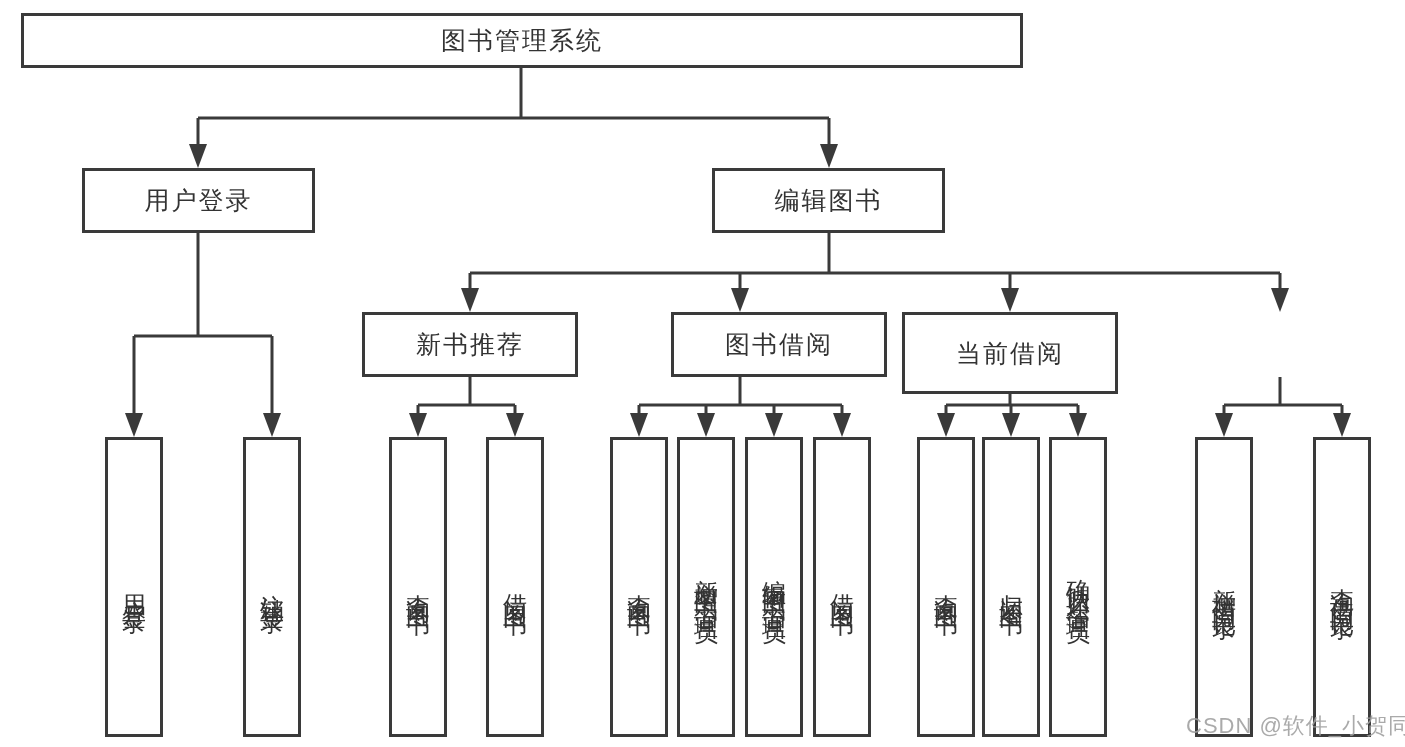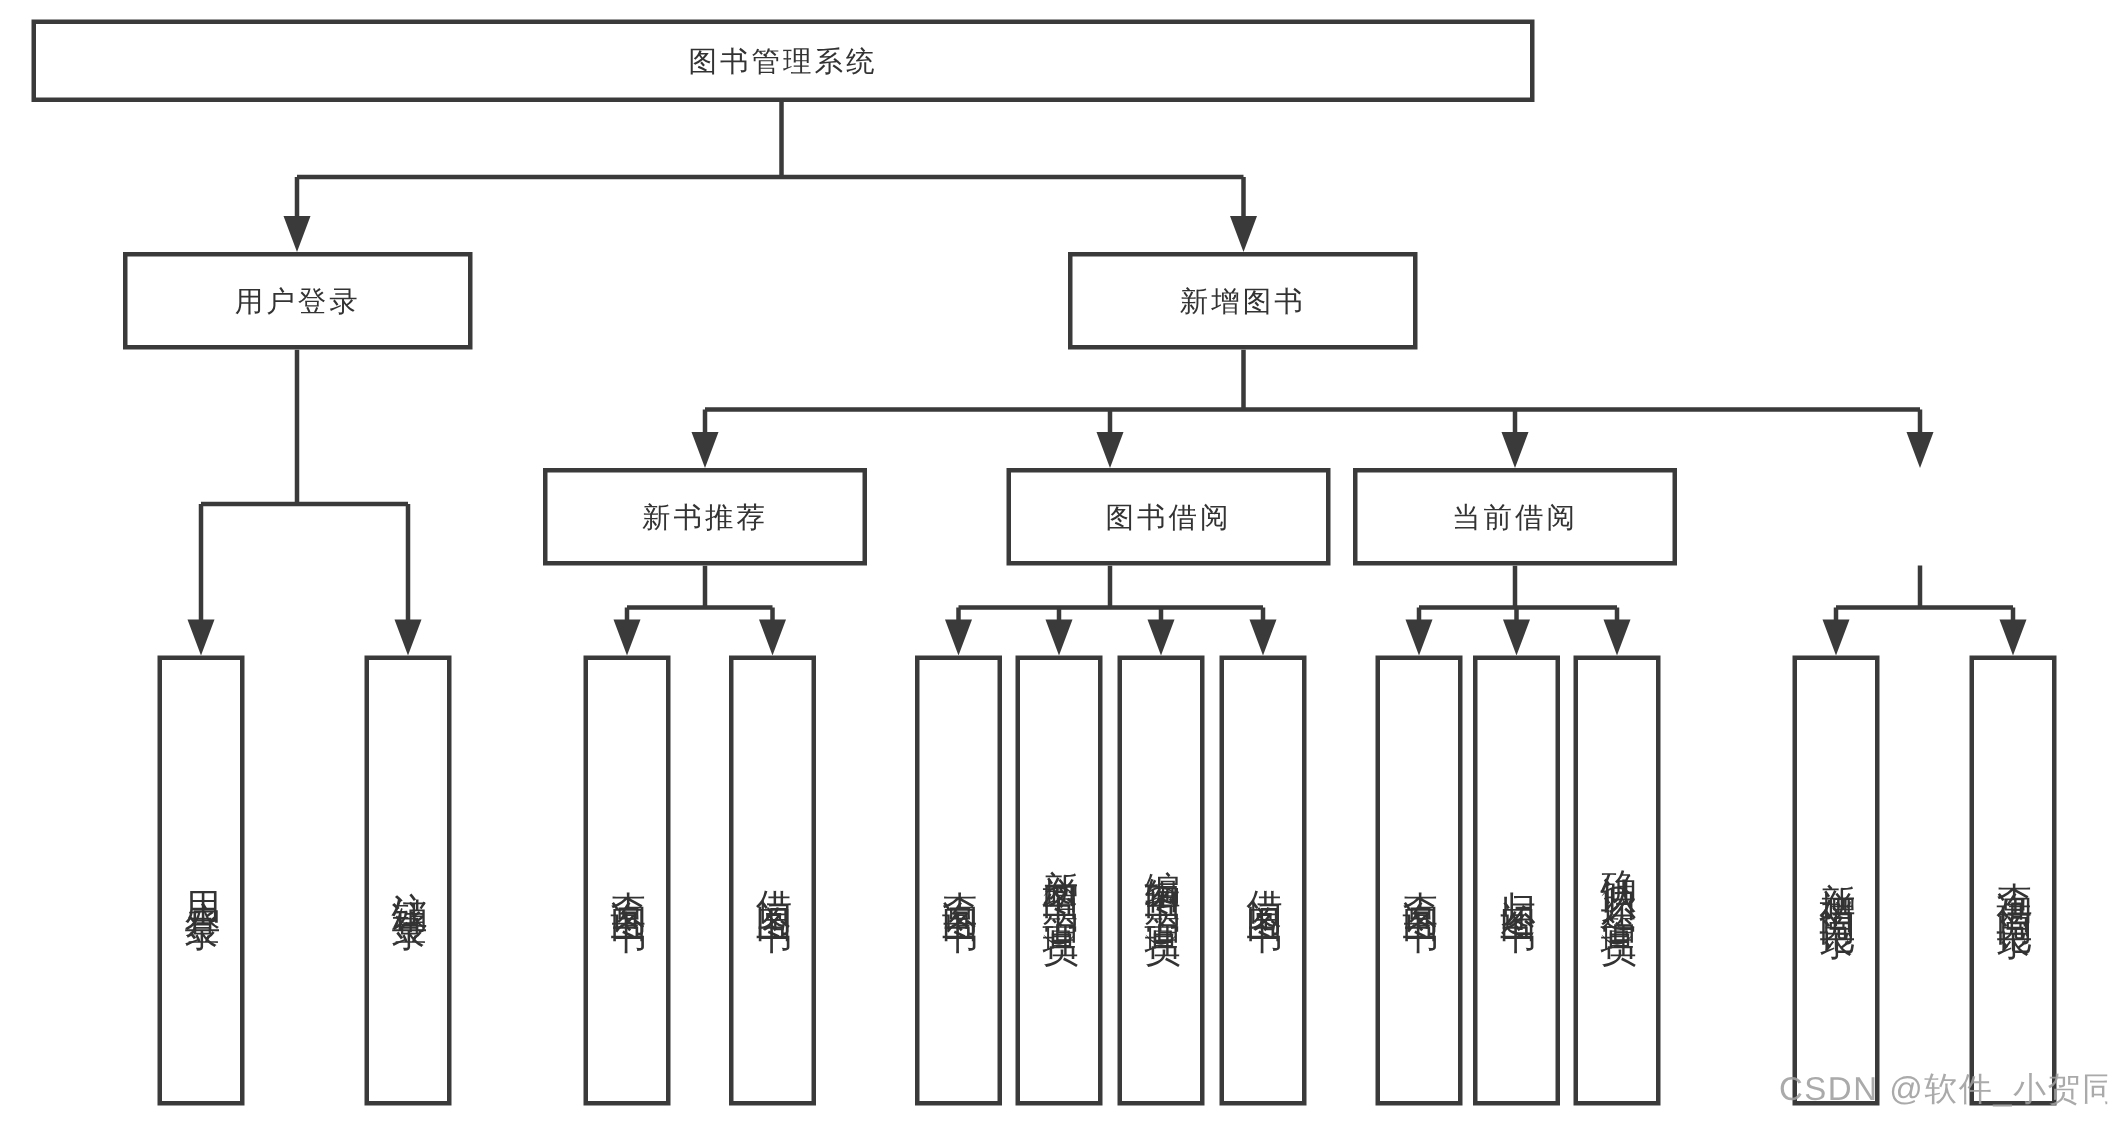--- a/index.html
+++ b/index.html
@@ -19,21 +19,21 @@
   }
   .hnode {
     position: absolute;
     box-sizing: border-box;
     border: 3px solid #3a3a3a;
     background: #ffffff;
     display: flex;
     align-items: center;
     justify-content: center;
     color: #333333;
-    font-size: 19px;
+    font-size: 25px;
     letter-spacing: 2px;
     white-space: nowrap;
   }
   .vnode {
     position: absolute;
     box-sizing: border-box;
     width: 58px;
     height: 300px;
     top: 437px;
     border: 3px solid #3a3a3a;
@@ -88,30 +88,30 @@
   </svg>
 
   <div class="hnode" style="left:21px; top:13px; width:1002px; height:55px;">
     <span>图书管理系统</span>
   </div>
 
   <div class="hnode" style="left:82px; top:168px; width:233px; height:65px;">
     <span>用户登录</span>
   </div>
   <div class="hnode" style="left:712px; top:168px; width:233px; height:65px;">
-    <span>新增图书</span>
+    <span>编辑图书</span>
   </div>
 
   <div class="hnode" style="left:362px; top:312px; width:216px; height:65px;align-items:center;">
     <span>新书推荐</span>
   </div>
   <div class="hnode" style="left:632px; top:312px; width:216px; height:65px;margin-left:39px;">
     <span>图书借阅</span>
   </div>
-  <div class="hnode" style="left:902px; top:312px; width:216px; height:65px;">
+  <div class="hnode" style="left:902px; top:312px; width:216px; height:82px;">
     <span>当前借阅</span>
   </div>
 
   <div class="vnode" style="left:105px;">
     <span class="vtext">用户登录</span>
   </div>
   <div class="vnode" style="left:243px;">
     <span class="vtext">注销登录</span>
   </div>
 

